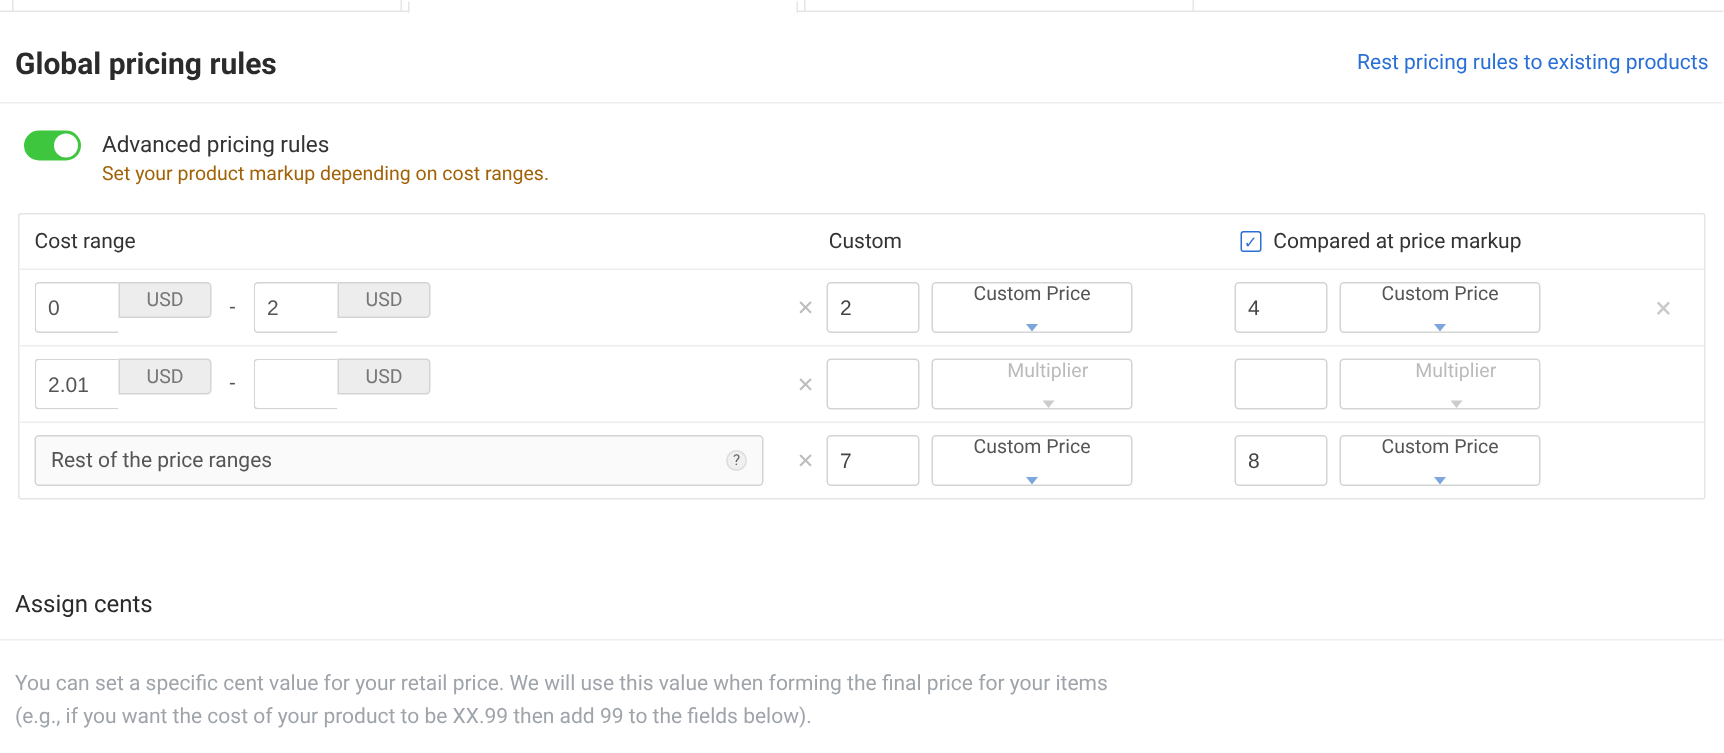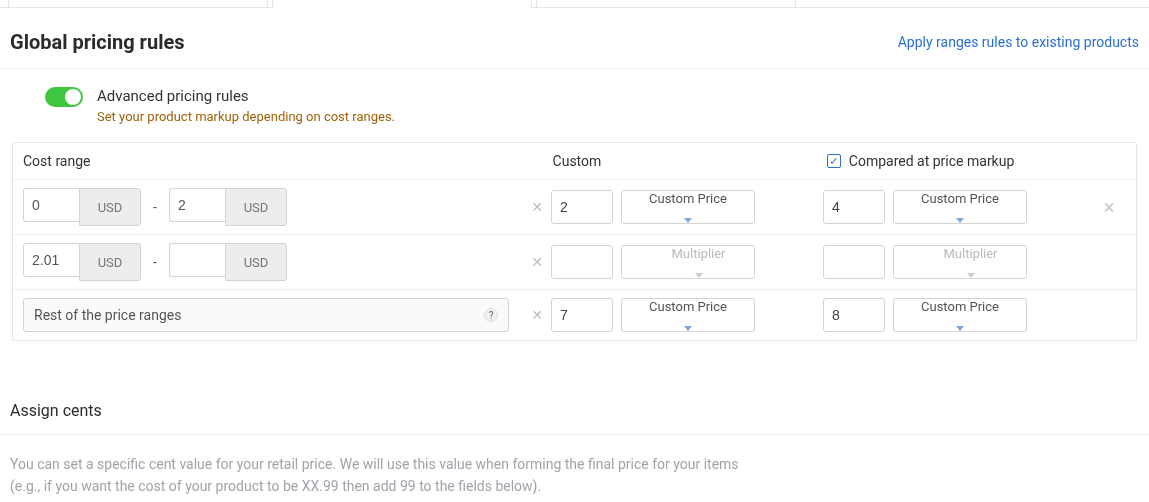--- a/index.html
+++ b/index.html
@@ -38,21 +38,20 @@
     }
     .divider-full {
       height:1px;
       background:#eeeeee;
     }
     .toggle-block {
       display:flex;
       align-items:flex-start;
       gap:14px;
       padding: 18px 10px 18px 16px;
-      margin-left: 29px;
     }
     .toggle {
       width:38px; height:20px; border-radius:10px; background:#3fc63f; position:relative; cursor:pointer; flex-shrink:0;
     }
     .toggle .knob {
       width:16px; height:16px; border-radius:50%; background:#fff; position:absolute; right:2px; top:2px;
     }
     .toggle-label { font-size:15px; color:#333; }
     .toggle-sub { font-size:13px; color:#a16207; margin-top:4px; }
 
@@ -78,21 +77,21 @@
       padding: 8px 10px;
       border-top:1px solid #eeeeee;
       align-items:center;
     }
 
     .num-input {
       width:56px; height:34px; border:1px solid #d4d4d4; border-right:none;
       border-radius:3px 0 0 3px; padding:0 8px; font-size:14px; color:#555; outline:none;
     }
     .unit {
-      width:62px; height:38px; display:inline-flex; align-items:center; justify-content:center;
+      width:62px; height:24px; display:inline-flex; align-items:center; justify-content:center;
       background:#ededed; color:#777; border:1px solid #d4d4d4;
       border-radius:0 3px 3px 0; font-size:13px;
     }
     .input-group { display:inline-flex; }
     .dash { display:inline-block; width:28px; text-align:center; color:#555; }
     .cost-range-inputs { display:flex; align-items:center; }
 
     .clear-x {
       width:28px; text-align:center; color:#bdbdbd; font-size:14px; cursor:pointer;
     }
@@ -147,21 +146,21 @@
 <body>
 
 <div class="top-tabs">
   <div class="top-tab"></div>
   <div class="top-tab active"></div>
   <div class="top-tab"></div>
 </div>
 
 <div class="section-header">
   <h2>Global pricing rules</h2>
-  <a class="apply-link">Apply ranges rules to existing products</a>
+  <a class="apply-link">Rest pricing rules to existing products</a>
 </div>
 <div class="divider-full"></div>
 
 <div class="toggle-block">
   <div class="toggle">
     <div class="knob"></div>
   </div>
   <div>
     <div class="toggle-label">Advanced pricing rules</div>
     <div class="toggle-sub">Set your product markup depending on cost ranges.</div>

